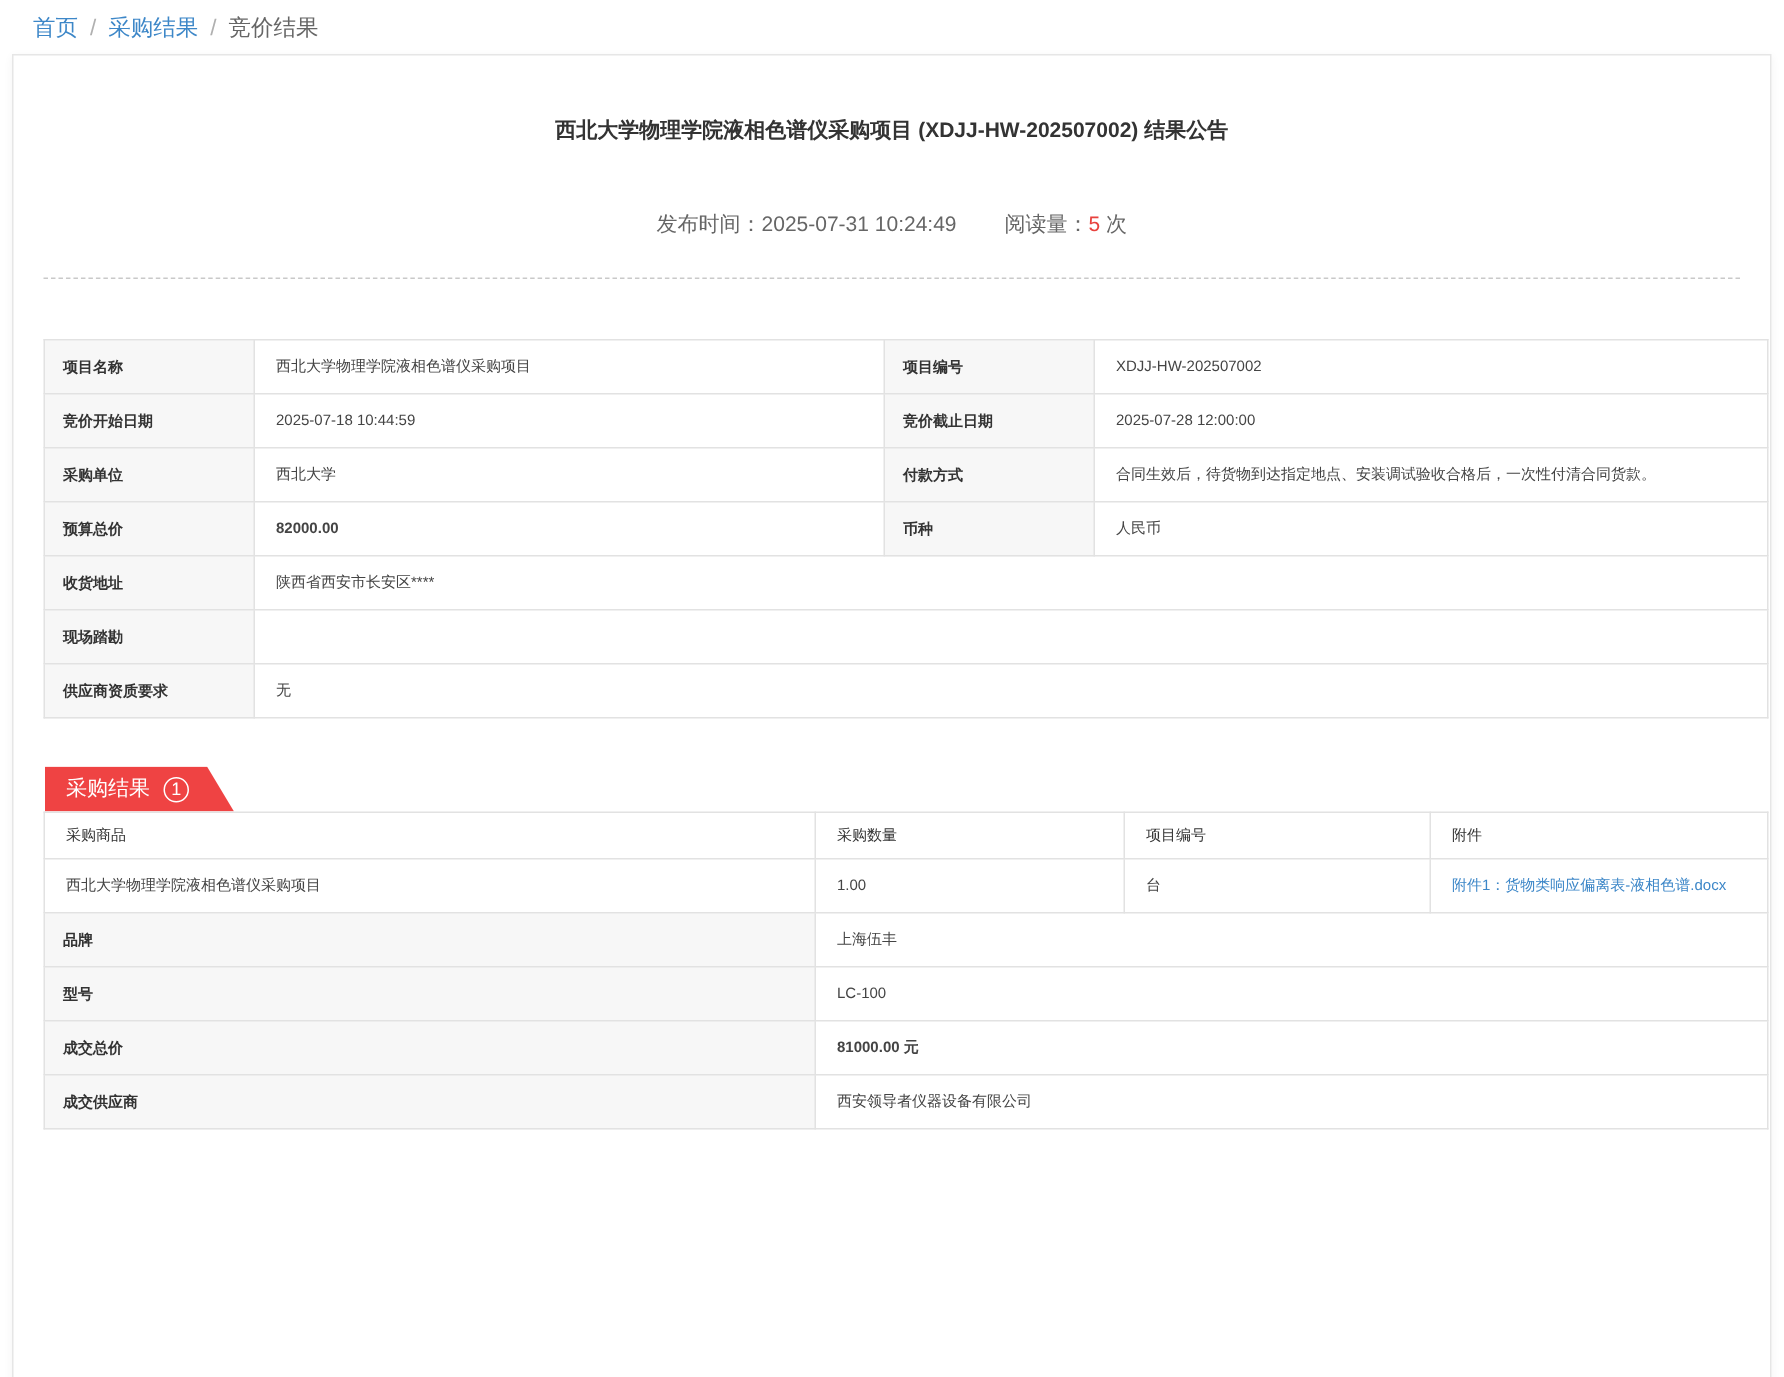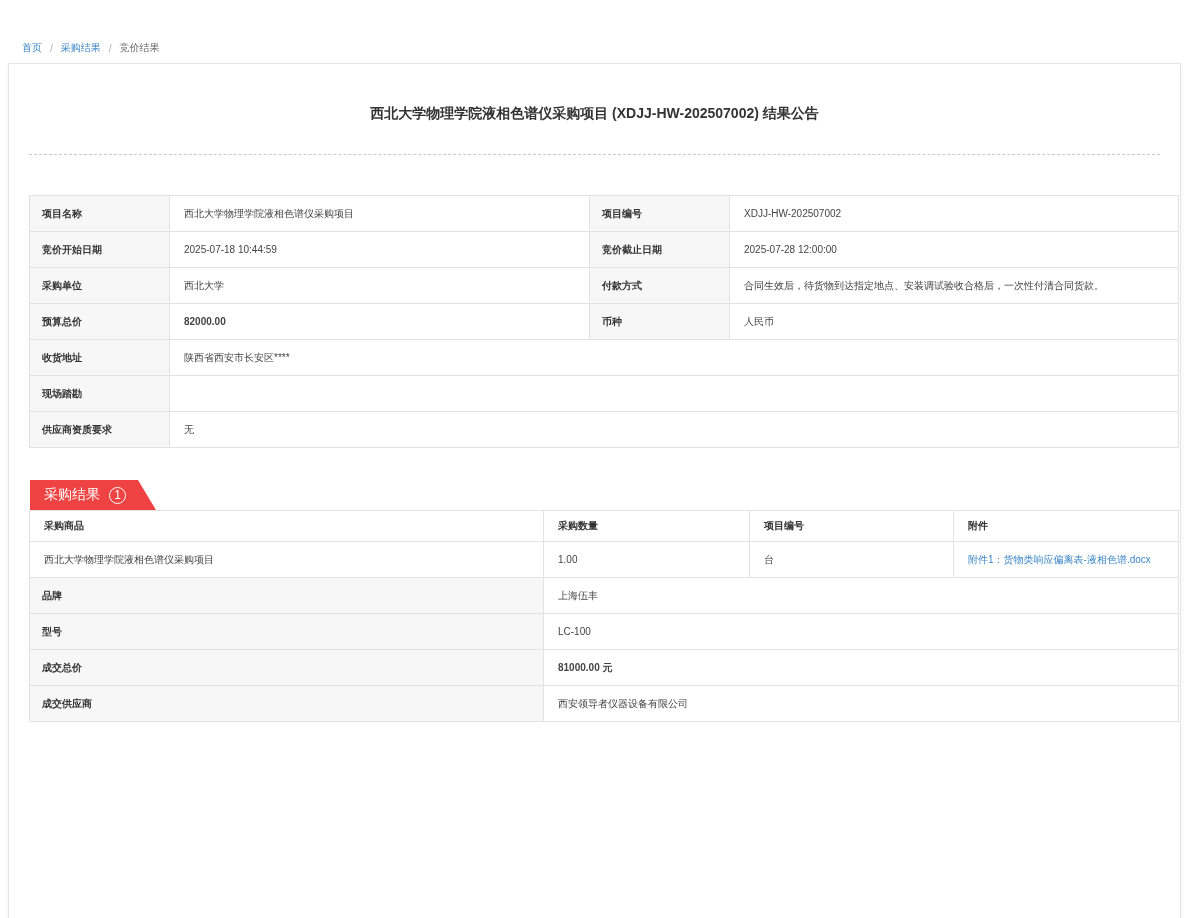--- a/index.html
+++ b/index.html
@@ -1,19 +1,19 @@
 <!DOCTYPE html>
 <html><head>
 <meta charset="utf-8">
 <style>
   * { margin:0; padding:0; box-sizing:border-box; }
   html,body { width:1189px; height:918px; background:#fff; overflow:hidden;
     font-family:"Liberation Sans","DejaVu Sans",sans-serif; color:#333; }
 
-  .breadcrumb { padding:9px 0 8px 22px; font-size:10px; display:flex; align-items:center; gap:8px;margin-top:32px; }
+  .breadcrumb { padding:9px 0 8px 22px; font-size:15px; display:flex; align-items:center; gap:8px; }
   .breadcrumb a { color:#3d87c8; text-decoration:none; cursor:pointer; }
   .breadcrumb .sep { color:#b0b0b0; }
   .breadcrumb .current { color:#666; }
 
   .card { margin:0 8px; background:#fff; border:1px solid #e6e6e6;
     box-shadow:0 1px 6px rgba(0,0,0,.05); min-height:890px; padding:34px 20px 40px; }
 
   .title { text-align:center; font-size:14px; font-weight:bold; color:#333; padding:0 60px; line-height:30px; }
 
   .meta { text-align:center; margin-top:40px; font-size:14px; color:#666; }
@@ -29,39 +29,43 @@
   td.val { padding:9px 14px; color:#444; line-height:1.7; }
   td.val.empty { height:36px; }
   .red-bold { color:#e8423e; font-weight:bold; }
 
   .result-tab { margin:32px auto 0; width:1129px; }
   .tab-shape { display:inline-flex; align-items:center; gap:9px; background:#ef4343; color:#fff;
     font-size:14px; padding:6px 30px 6px 14px; clip-path:polygon(0 0,calc(100% - 18px) 0,100% 100%,0 100%); }
   .tab-badge { width:17px; height:17px; border:1px solid #fff; border-radius:50%; font-size:12px;
     display:inline-flex; align-items:center; justify-content:center; line-height:1; }
 
-  .result-table th { background:#fff; font-weight:bold; text-align:left; padding:8px 14px; color:#333; }
+  .result-table th { background:#fff; font-weight:normal; text-align:left; padding:8px 14px; color:#333; }
   .result-table td.cell { padding:9px 14px; color:#444; line-height:1.7; }
   .attachment-link { color:#3d87c8; text-decoration:none; cursor:pointer; line-height:1.7; }
 </style>
 </head>
 <body>
 
 <nav class="breadcrumb">
   <a>首页</a>
   <span class="sep">/</span>
   <a>采购结果</a>
   <span class="sep">/</span>
   <span class="current">竞价结果</span>
 </nav>
 
 <div class="card">
 
   <h1 class="title">西北大学物理学院液相色谱仪采购项目 (XDJJ-HW-202507002) 结果公告</h1>
 
+  <div class="meta">
+    <span class="part"><span>发布时间：</span><span>2025-07-31 10:24:49</span></span>
+    <span class="part"><span>阅读量：</span><span class="red">5</span> <span>次</span></span>
+  </div>
 
   <hr class="dashed-divider">
 
   <table class="info-table">
     <colgroup>
         <col style="width:140px">
         <col style="width:420px">
         <col style="width:140px">
         <col>
       </colgroup>

